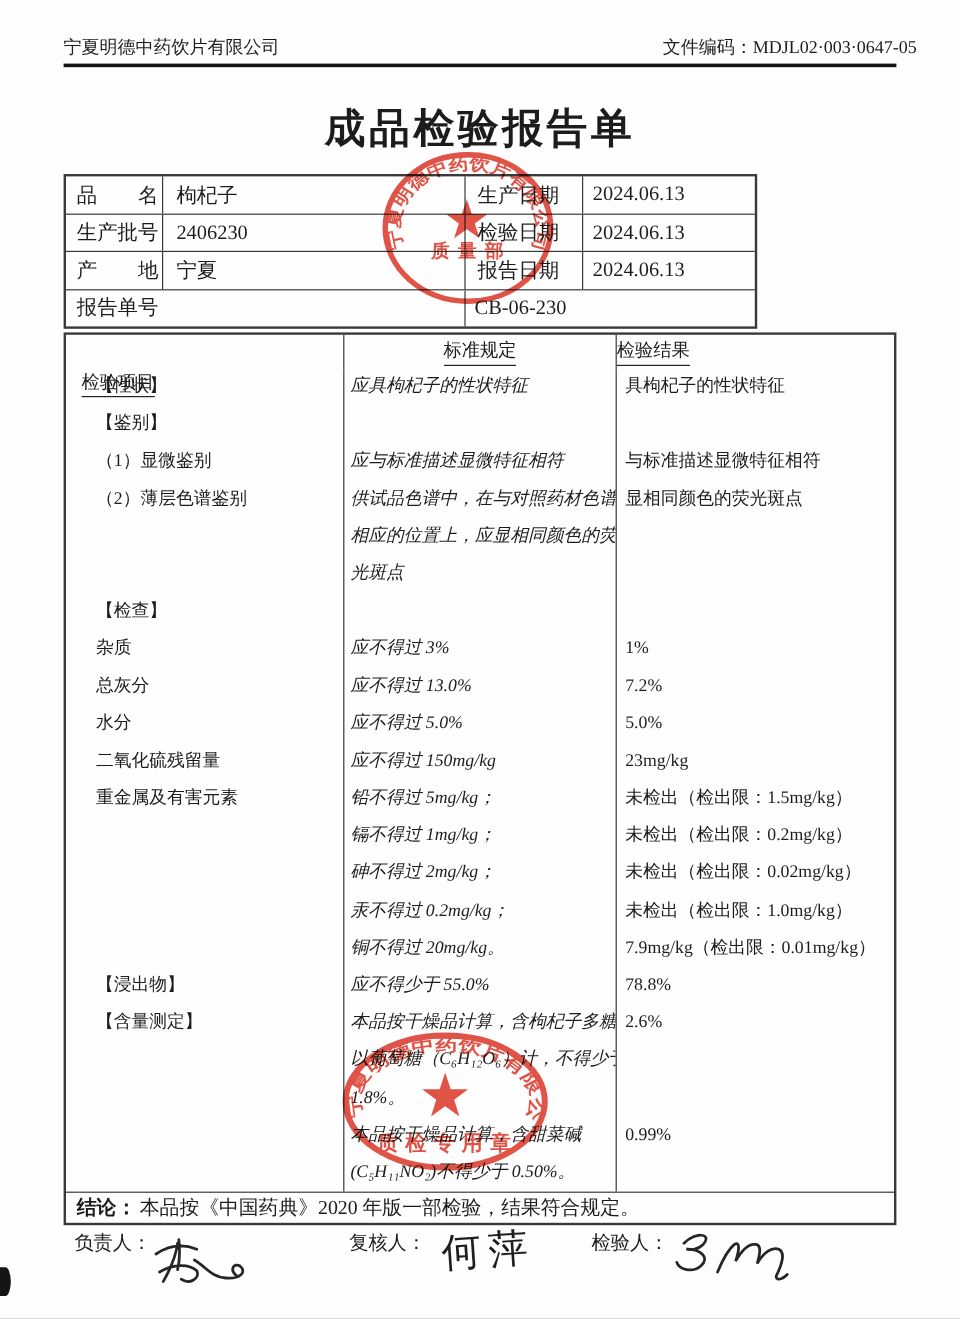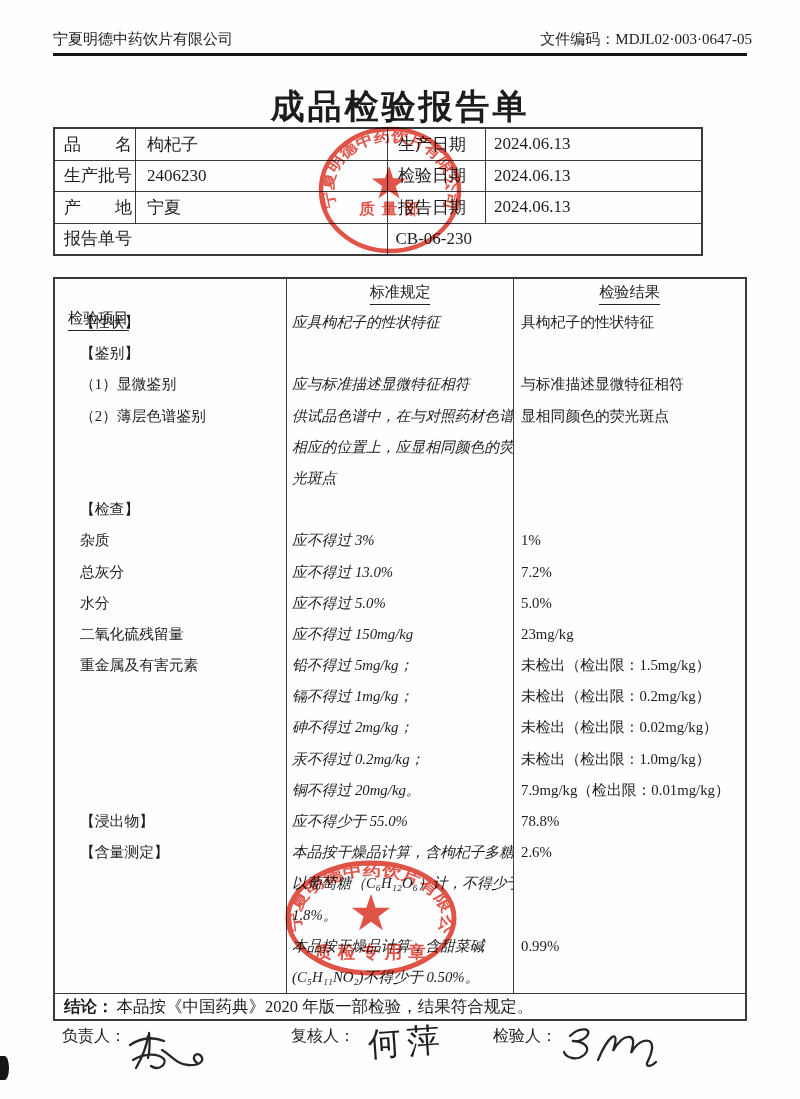--- a/index.html
+++ b/index.html
@@ -1,47 +1,47 @@
 <!DOCTYPE html>
 <html><head>
 <meta charset="utf-8">
 <style>
   html,body{margin:0;padding:0;background:#9a9a9a;}
   .page{position:relative;width:800px;height:1099px;margin:0 auto;background:#fefefe;
         font-family:"Liberation Serif","DejaVu Serif",serif;color:#1c1c1c;overflow:hidden;}
 
   .doc-header-left{position:absolute;left:53px;top:30px;font-size:15px;white-space:nowrap;}
-  .doc-header-right{position:absolute;right:48px;top:30px;font-size:15px;white-space:nowrap;}
+  .doc-header-right{position:absolute;right:36px;top:30px;font-size:15px;white-space:nowrap;}
   .header-rule{position:absolute;left:53px;top:53px;width:694px;height:2.5px;background:#141414;}
 
   .doc-title{position:absolute;left:0;top:84px;width:100%;text-align:center;
              font-size:34px;font-weight:bold;letter-spacing:3px;
              font-family:"Liberation Sans","DejaVu Sans",sans-serif;}
 
   
-  .info-table{position:absolute;left:53px;top:127px;width:650px;box-sizing:border-box;
+  .info-table{position:absolute;left:53px;top:145px;width:578px;box-sizing:border-box;
               border:2px solid #3a3a3a;font-size:17px;}
   .irow{display:flex;height:30.5px;border-bottom:1.5px solid #3a3a3a;}
   .irow:last-child{border-bottom:none;}
   .ic{box-sizing:border-box;display:flex;align-items:center;white-space:nowrap;height:100%;}
   .ilab{width:81px;border-right:1.5px solid #3a3a3a;padding-left:9px;}
   .ival{width:252px;border-right:1.5px solid #3a3a3a;padding-left:11px;}
   .ilab2{width:98px;border-right:1.5px solid #3a3a3a;padding-left:10px;}
   .ival2{flex:1;padding-left:8px;}
   .ilabwide{width:332.5px;border-right:1.5px solid #3a3a3a;padding-left:9px;}
   .ivalwide{flex:1;padding-left:8px;}
 
   
   .main-table{position:absolute;left:53px;top:277px;width:694px;box-sizing:border-box;
               border:2px solid #3a3a3a;font-size:14.8px;}
   .mhead{display:flex;height:28px;}
   .mh{box-sizing:border-box;display:flex;align-items:center;font-size:15.2px;}
   .mh1{width:231px;padding-left:13px;margin-top:40px;}
   .mh2{width:227px;border-left:1.5px solid #3a3a3a;justify-content:center;}
-  .mh3{flex:1;border-left:1.5px solid #3a3a3a;justify-content:center;}
+  .mh3{flex:1;border-left:1.5px solid #3a3a3a;}
   .u{border-bottom:1.2px solid #222;padding-bottom:1px;}
   .mbody{display:flex;}
   .mcol{box-sizing:border-box;}
   .mcol1{width:231px;padding-left:25px;}
   .mcol2{width:227px;border-left:1.5px solid #3a3a3a;padding-left:5px;font-style:italic;}
   .mcol3{flex:1;border-left:1.5px solid #3a3a3a;padding-left:7px;}
   .ln{height:31.2px;line-height:31.2px;white-space:nowrap;overflow:hidden;}
   .mconc{border-top:1.5px solid #3a3a3a;height:25px;display:flex;align-items:center;
          padding-left:9px;font-size:16.5px;white-space:nowrap;}
   .conc-label{font-weight:bold;margin-right:3px;}

